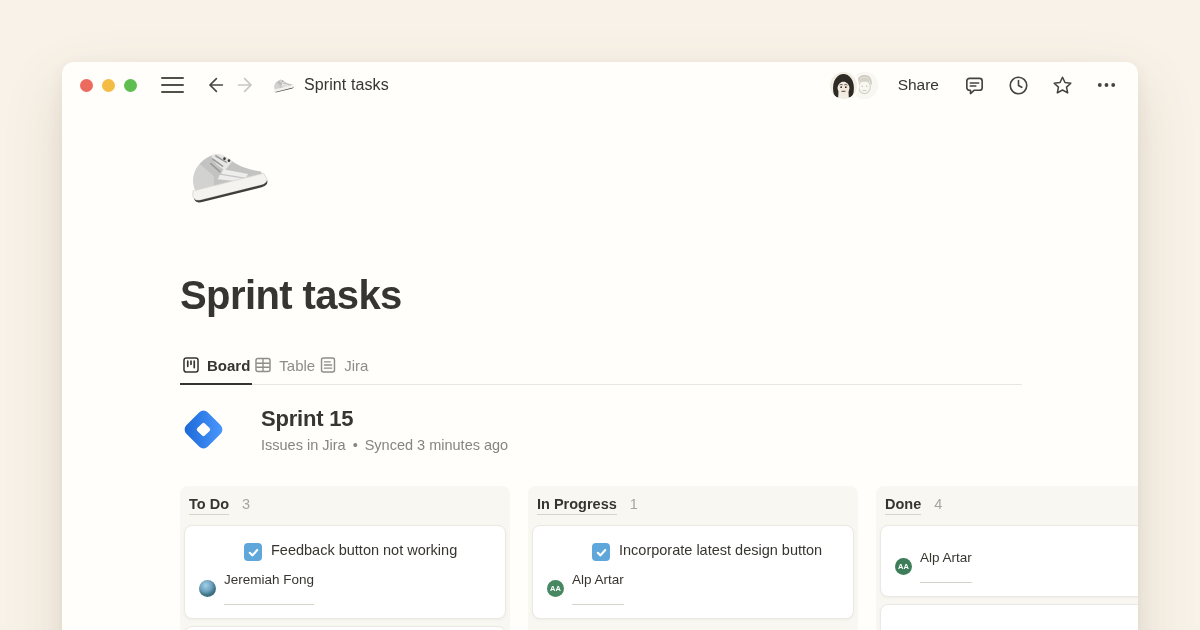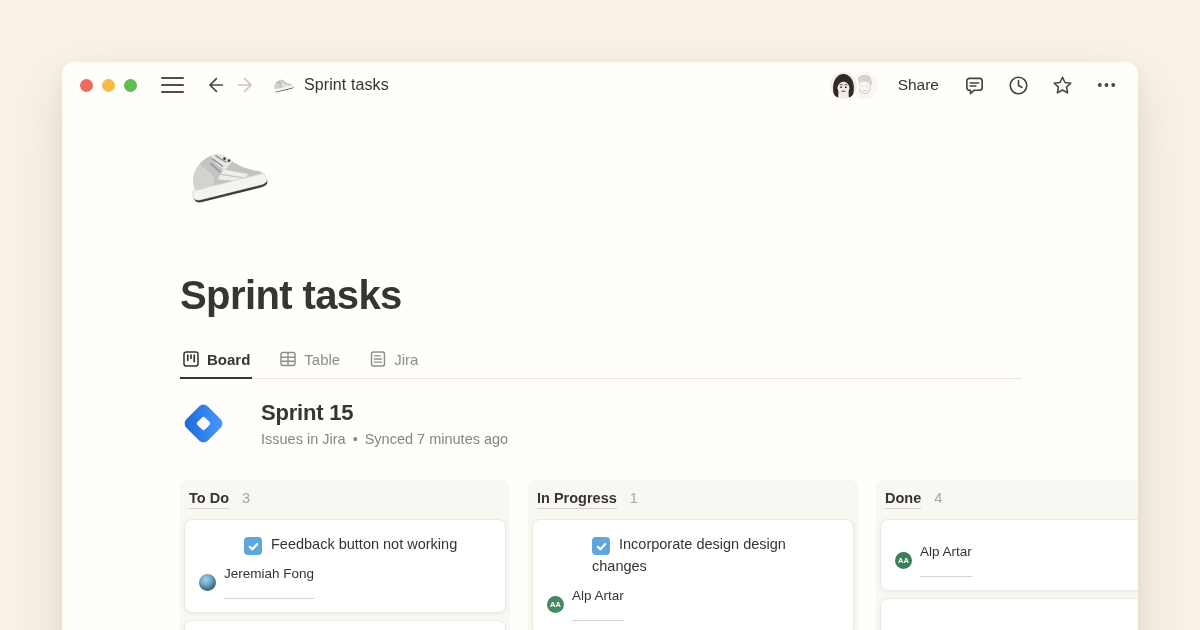--- a/index.html
+++ b/index.html
@@ -32,21 +32,21 @@
   .avatar-big + .avatar-big { margin-left:-6px; z-index:0; }
   .avatar-big.front { z-index:1; }
   .share-label { font-size:15.5px; font-weight:500; margin-right:24px; cursor:pointer; }
   .tb-icon { width:23px; height:23px; margin-left:0; margin-right:21px; display:flex; align-items:center; justify-content:center; cursor:pointer; }
   .tb-icon:last-child { margin-right:0; }
   
   .content { padding-left:118px; }
   .page-icon { width:92px; height:92px; margin-top:20px; }
   .page-title { margin-top:50px; font-size:40px; line-height:50px; font-weight:700; letter-spacing:-.6px; color:#37352F; }
   
-  .tabs { margin-top:24px; width:842px; border-bottom:1px solid #E9E6DF; display:flex; gap:25px; }
+  .tabs { margin-top:30px; width:842px; border-bottom:1px solid #E9E6DF; display:flex; }
   .tab { display:flex; align-items:center; gap:7px; padding:6px 2px 9px; font-size:15px; font-weight:500; color:#8F8D86; cursor:pointer; }
   .tab svg { display:block; }
   .tab.active { color:#37352F; font-weight:600; border-bottom:2.5px solid #37352F; margin-bottom:-1.5px; }
   
   .db-header { margin-top:21px; display:flex; align-items:center; gap:34px; }
   .jira-logo { width:47px; height:47px; }
   .db-title { font-size:22px; font-weight:700; letter-spacing:-.2px; }
   .db-caption { margin-top:5px; font-size:14.5px; color:#87857F; display:flex; gap:7px; align-items:center; }
   
   .board { margin-top:33px; display:flex; gap:18px; }
@@ -215,21 +215,21 @@
           </defs>
           <rect x="8.6" y="8.6" width="30.8" height="30.8" rx="6" fill="url(#jira-grad)" transform="rotate(45 24 24)"></rect>
           <rect x="18.6" y="18.6" width="10.8" height="10.8" rx="2" fill="#FFFEFB" transform="rotate(45 24 24)"></rect>
         </svg>
       </div>
       <div>
         <div class="db-title">Sprint 15</div>
         <div class="db-caption">
           <span>Issues in Jira</span>
           <span>•</span>
-          <span>Synced 7 minutes ago</span>
+          <span>Synced 3 minutes ago</span>
         </div>
       </div>
     </div>
 
     <div class="board">
         <div class="column">
           <div class="col-header">
             <span class="col-name">To Do</span>
             <span class="col-count">3</span>
           </div>
@@ -249,21 +249,21 @@
         <div class="column">
           <div class="col-header">
             <span class="col-name">In Progress</span>
             <span class="col-count">1</span>
           </div>
           <div class="card">
             <div class="card-title"><span class="checkbox" style="background: rgb(95, 167, 219);">
                 <svg width="13" height="13" viewBox="0 0 14 14">
                   <path d="M3 7.3 L5.9 10.1 L11 4.3" stroke="#fff" stroke-width="2.3" fill="none" stroke-linecap="round" stroke-linejoin="round"></path>
                 </svg>
-              </span><span>Incorporate design design changes</span></div>
+              </span><span>Incorporate latest design button</span></div>
             <div class="person">
               <span class="avatar initials" style="background: rgb(71, 135, 98);">AA</span>
               <span class="person-name">Alp Artar</span>
             </div>
           </div>
         </div>
         <div class="column">
           <div class="col-header">
             <span class="col-name">Done</span>
             <span class="col-count">4</span>

